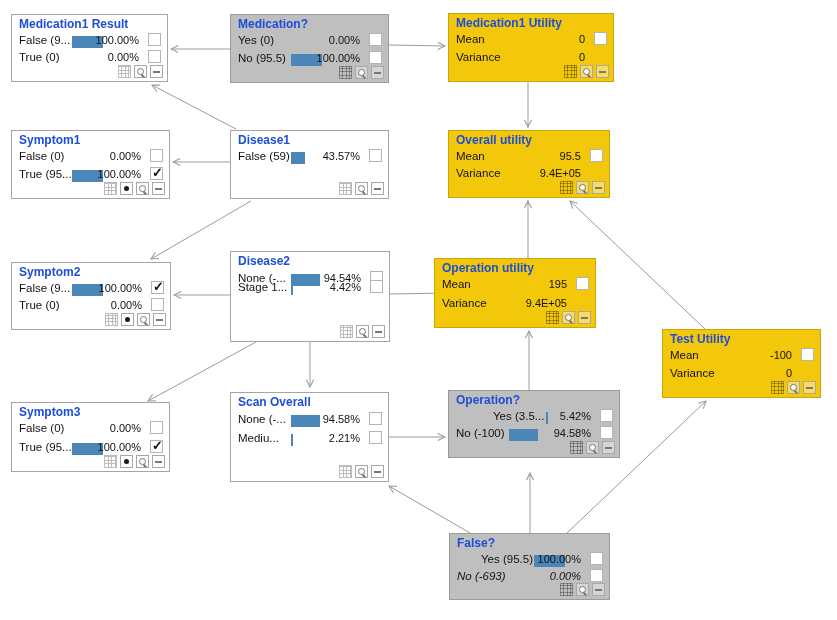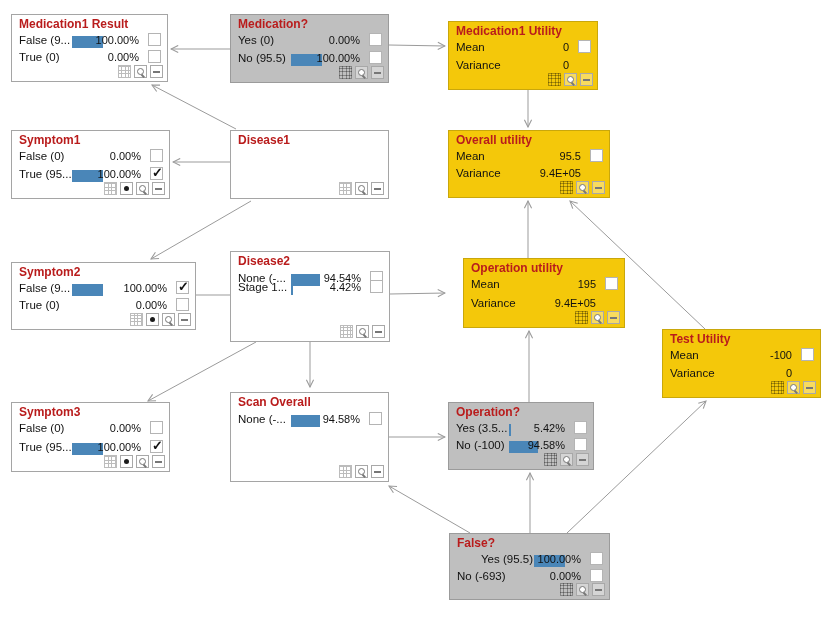--- a/index.html
+++ b/index.html
@@ -3,21 +3,21 @@
 <meta charset="utf-8">
 <style>
   html,body{margin:0;padding:0;background:#ffffff;}
   #stage{position:relative;width:837px;height:620px;background:#ffffff;overflow:hidden;
          font-family:"Liberation Sans",sans-serif;}
   svg.edges{position:absolute;left:0;top:0;width:837px;height:620px;}
   .node{position:absolute;border:1px solid #a5a5a5;box-sizing:border-box;font-size:12px;color:#111;}
   .kind-chance{background:#ffffff;}
   .kind-decision{background:#bfbfbf;border-color:#9b9b9b;}
   .kind-utility{background:#f4c80a;border-color:#c9a70b;}
-  .node-title{position:absolute;left:7px;top:2px;font-size:12px;font-weight:600;color:#b91c1c;
+  .node-title{position:absolute;left:7px;top:2px;font-size:12px;font-weight:600;color:#1d4ed8;
               white-space:nowrap;}
   .row{position:absolute;left:0;right:0;height:18px;}
   .row-label{position:absolute;left:7px;top:1px;font-size:11.5px;white-space:nowrap;}
   .bar{position:absolute;left:60px;top:3px;height:12px;background:#4a86b8;}
   .row-value{position:absolute;right:28px;top:1px;font-size:11px;text-align:right;white-space:nowrap;}
   .checkbox{position:absolute;right:6px;top:0;width:13px;height:13px;background:#ffffff;
             border:1px solid #b4b4b4;box-sizing:border-box;}
   .checkbox .mark{position:absolute;left:1px;top:-3px;font-size:13px;font-weight:bold;color:#121212;}
   .footer{position:absolute;right:4px;bottom:3px;display:flex;gap:3px;}
   .icon{position:relative;width:13px;height:13px;box-sizing:border-box;display:inline-block;}
@@ -99,21 +99,21 @@
           <span class="bar" style="width: 31px;"></span>
           <span class="row-value">100.00%</span>
           <span class="checkbox"></span>
         </div>
         <div class="footer">
           <span class="icon icon-grid"></span>
           <span class="icon icon-zoom"></span>
           <span class="icon icon-collapse"></span>
         </div>
       </div>
-      <div class="node kind-utility" style="left: 448px; top: 21px; width: 150px; height: 69px;">
+      <div class="node kind-utility" style="left: 448px; top: 13px; width: 166px; height: 69px;">
         <div class="node-title">Medication1 Utility</div>
         <div class="row" style="top: 18px;">
           <span class="row-label">Mean</span>
           <span class="row-value">0</span>
           <span class="checkbox"></span>
         </div>
         <div class="row" style="top: 36px;">
           <span class="row-label">Variance</span>
           <span class="row-value" style="right: 28px;">0</span>
         </div>
@@ -140,20 +140,26 @@
         </div>
         <div class="footer">
           <span class="icon icon-grid"></span>
           <span class="icon icon-evidence"></span>
           <span class="icon icon-zoom"></span>
           <span class="icon icon-collapse"></span>
         </div>
       </div>
       <div class="node kind-chance" style="left: 230px; top: 130px; width: 159px; height: 69px;">
         <div class="node-title">Disease1</div>
+        <div class="row" style="top: 18px;">
+          <span class="row-label">False (59)</span>
+          <span class="bar" style="width: 13.5067px;"></span>
+          <span class="row-value">43.57%</span>
+          <span class="checkbox"></span>
+        </div>
         <div class="footer">
           <span class="icon icon-grid"></span>
           <span class="icon icon-zoom"></span>
           <span class="icon icon-collapse"></span>
         </div>
       </div>
       <div class="node kind-utility" style="left: 448px; top: 130px; width: 162px; height: 68px; padding-left: 23px;">
         <div class="node-title">Overall utility</div>
         <div class="row" style="top: 17.75px;">
           <span class="row-label">Mean</span>
@@ -163,21 +169,21 @@
         <div class="row" style="top: 35.25px;">
           <span class="row-label">Variance</span>
           <span class="row-value" style="right: 28px;">9.4E+05</span>
         </div>
         <div class="footer">
           <span class="icon icon-grid"></span>
           <span class="icon icon-zoom"></span>
           <span class="icon icon-collapse"></span>
         </div>
       </div>
-      <div class="node kind-chance" style="left: 11px; top: 262px; width: 185px; height: 68px; padding-left: 16px;">
+      <div class="node kind-chance" style="left: 11px; top: 262px; width: 160px; height: 68px; padding-left: 16px;">
         <div class="node-title">Symptom2</div>
         <div class="row" style="top: 17.75px;">
           <span class="row-label">False (9...</span>
           <span class="bar" style="width: 31px;"></span>
           <span class="row-value">100.00%</span>
           <span class="checkbox">
             <span class="mark">✓</span>
           </span>
         </div>
         <div class="row" style="top: 35.25px;">
@@ -205,21 +211,21 @@
           <span class="bar" style="width: 1.5px;"></span>
           <span class="row-value">4.42%</span>
           <span class="checkbox"></span>
         </div>
         <div class="footer">
           <span class="icon icon-grid"></span>
           <span class="icon icon-zoom"></span>
           <span class="icon icon-collapse"></span>
         </div>
       </div>
-      <div class="node kind-utility" style="left: 463px; top: 258px; width: 162px; height: 70px;">
+      <div class="node kind-utility" style="left: 434px; top: 258px; width: 162px; height: 70px;">
         <div class="node-title">Operation utility</div>
         <div class="row" style="top: 18.25px;">
           <span class="row-label">Mean</span>
           <span class="row-value">195</span>
           <span class="checkbox"></span>
         </div>
         <div class="row" style="top: 36.75px;">
           <span class="row-label">Variance</span>
           <span class="row-value" style="right: 28px;">9.4E+05</span>
         </div>
@@ -269,29 +275,35 @@
         </div>
       </div>
       <div class="node kind-chance" style="left: 230px; top: 392px; width: 159px; height: 90px;">
         <div class="node-title">Scan Overall</div>
         <div class="row" style="top: 18.5px;">
           <span class="row-label">None (-...</span>
           <span class="bar" style="width: 29.3198px;"></span>
           <span class="row-value">94.58%</span>
           <span class="checkbox"></span>
         </div>
-        <div class="footer">
-          <span class="icon icon-grid"></span>
-          <span class="icon icon-zoom"></span>
-          <span class="icon icon-collapse"></span>
-        </div>
-      </div>
-      <div class="node kind-decision" style="left: 448px; top: 402px; width: 146px; height: 68px;">
+        <div class="row" style="top: 37.5px;">
+          <span class="row-label">Mediu...</span>
+          <span class="bar" style="width: 1.5px;"></span>
+          <span class="row-value">2.21%</span>
+          <span class="checkbox"></span>
+        </div>
+        <div class="footer">
+          <span class="icon icon-grid"></span>
+          <span class="icon icon-zoom"></span>
+          <span class="icon icon-collapse"></span>
+        </div>
+      </div>
+      <div class="node kind-decision" style="left: 448px; top: 390px; width: 172px; height: 68px;">
         <div class="node-title">Operation?</div>
-        <div class="row" style="top: 17.75px;">
+        <div class="row" style="top: 17.75px; margin-left: 37px;">
           <span class="row-label">Yes (3.5...</span>
           <span class="bar" style="width: 1.6802px;"></span>
           <span class="row-value">5.42%</span>
           <span class="checkbox"></span>
         </div>
         <div class="row" style="top: 35.25px;">
           <span class="row-label">No (-100)</span>
           <span class="bar" style="width: 29.3198px;"></span>
           <span class="row-value">94.58%</span>
           <span class="checkbox"></span>
@@ -303,21 +315,21 @@
         </div>
       </div>
       <div class="node kind-decision" style="left: 449px; top: 533px; width: 161px; height: 67px;">
         <div class="node-title">False?</div>
         <div class="row" style="top: 17.5px; margin-left: 24px;">
           <span class="row-label">Yes (95.5)</span>
           <span class="bar" style="width: 31px;"></span>
           <span class="row-value">100.00%</span>
           <span class="checkbox"></span>
         </div>
-        <div class="row" style="top: 34.5px;">
+        <div class="row" style="top: 34.5px; font-style: italic;">
           <span class="row-label">No (-693)</span>
           <span class="row-value">0.00%</span>
           <span class="checkbox"></span>
         </div>
         <div class="footer">
           <span class="icon icon-grid"></span>
           <span class="icon icon-zoom"></span>
           <span class="icon icon-collapse"></span>
         </div>
       </div>

